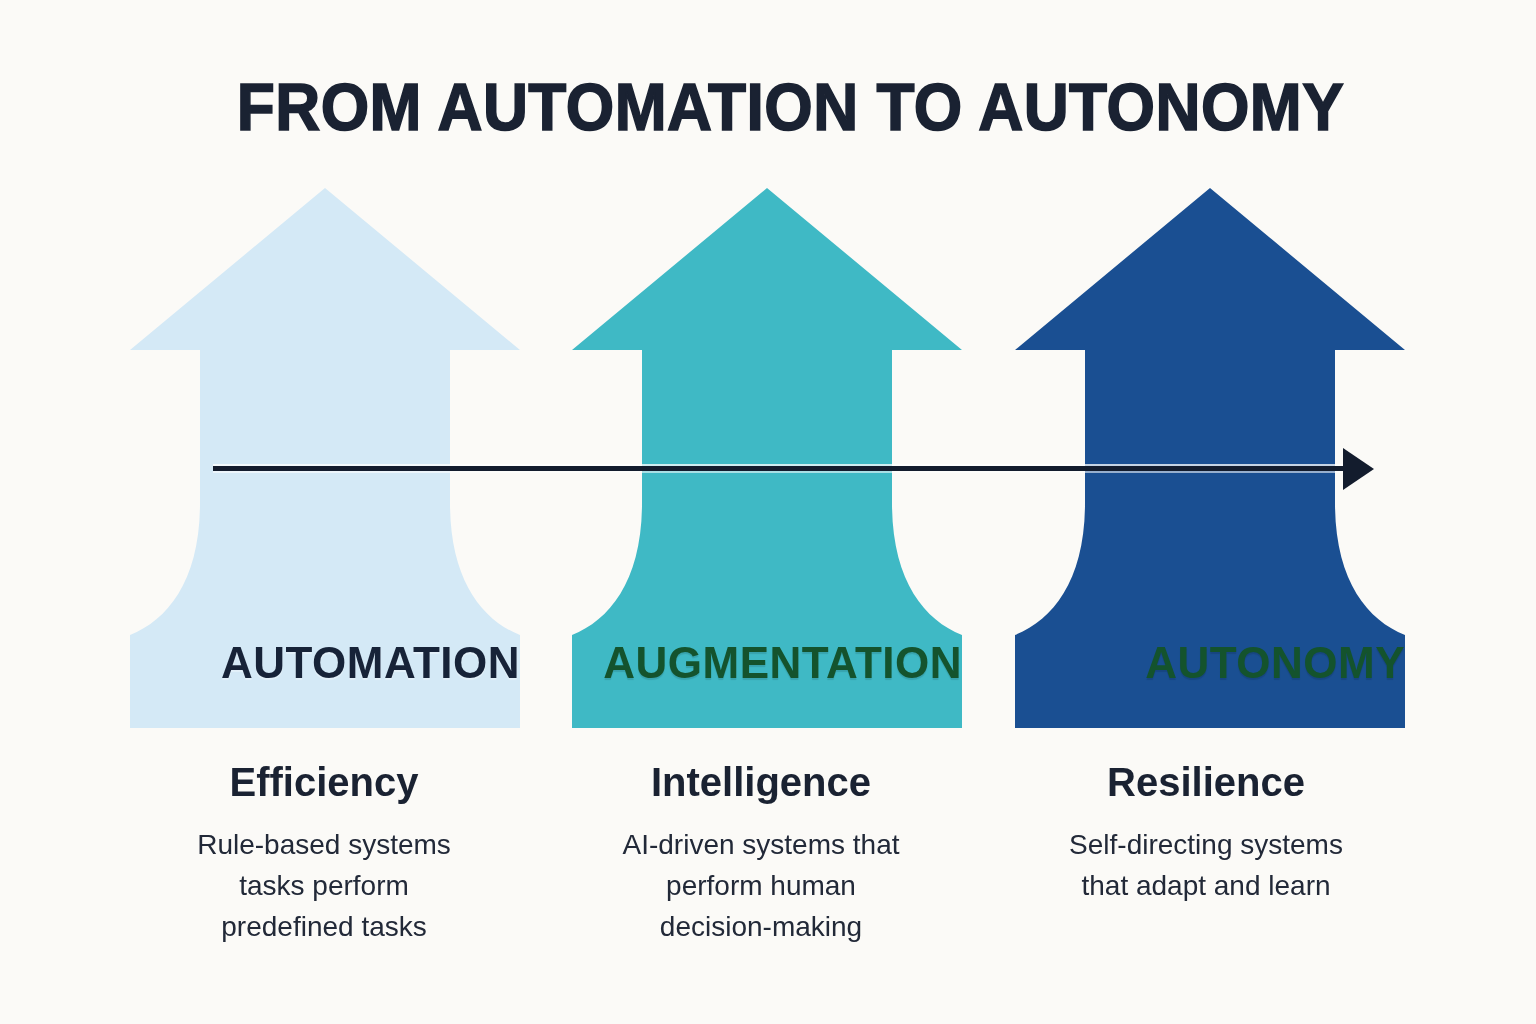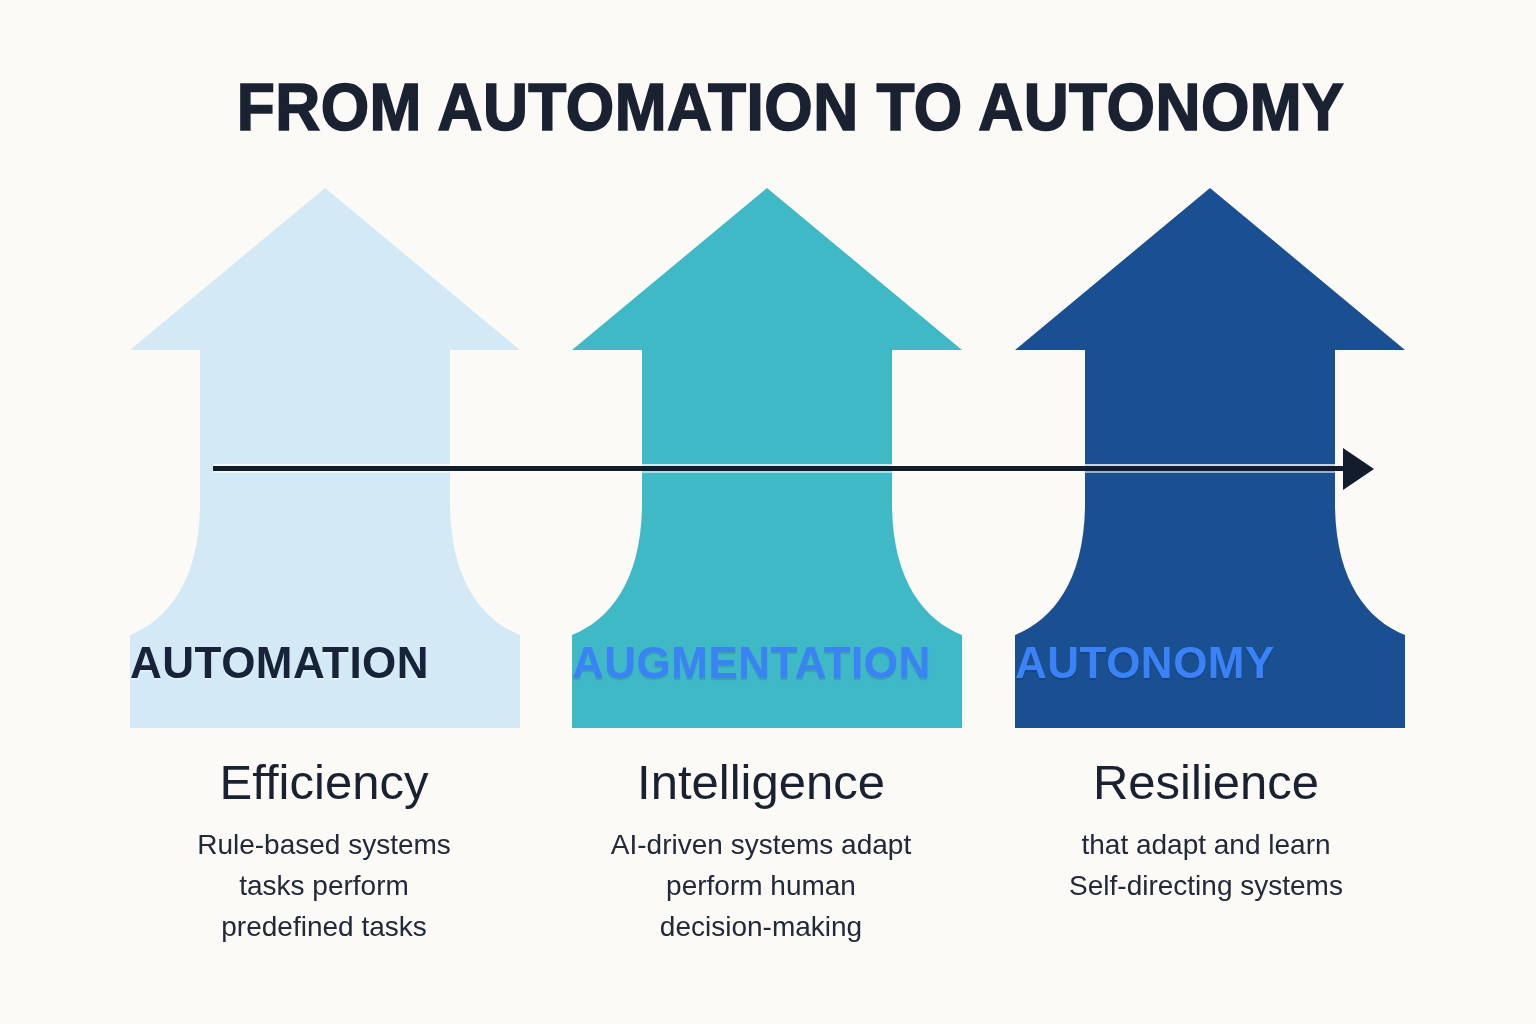--- a/index.html
+++ b/index.html
@@ -31,28 +31,28 @@
     transform-origin:center;
     white-space:nowrap;
   }
   
   .stage-arrow{
     position:absolute;top:188px;width:390px;height:540px;
   }
   .stage-arrow svg{display:block;width:390px;height:540px;}
   .stage-arrow .stage-label{
     position:absolute;left:0;right:0;top:450px;
-    text-align:left;
+    text-align:right;
     font-size:44px;font-weight:700;
     letter-spacing:0.5px;
     line-height:50px;
     white-space:nowrap;
   }
   .stage-label--dark{color:#172338;text-shadow:0 2px 1px rgba(255,255,255,0.35);}
-  .stage-label--light{color:#3b82f6;text-shadow:0 2px 1px rgba(0,0,0,0.12);}
+  .stage-label--light{color:#14532d;text-shadow:0 2px 1px rgba(0,0,0,0.12);}
   #stage-automation{left:130px;}
   #stage-augmentation{left:572px;}
   #stage-autonomy{left:1015px;}
   
   .progress-line{
     position:absolute;
     top:466px;left:213px;width:1132px;height:5px;
     background:#131c2d;
     box-shadow:0 -2px 0 rgba(255,255,255,0.75), 0 2px 0 rgba(255,255,255,0.55);
   }
@@ -67,21 +67,21 @@
   
   .col{
     position:absolute;top:756px;width:440px;
     text-align:center;
   }
   #col-1{left:104px;}
   #col-2{left:541px;}
   #col-3{left:986px;}
   .col .heading{
     margin:0 0 16px 0;
-    font-size:49px;font-weight:400;
+    font-size:40px;font-weight:700;
     color:#1a2232;
     line-height:52px;
   }
   .col .desc-line{
     font-size:28px;
     color:#222938;
     line-height:41px;
   }
 </style>
 </head>
@@ -119,24 +119,24 @@
 
   <div class="col" id="col-1">
     <div class="heading">Efficiency</div>
     <div class="desc-line">Rule-based systems</div>
     <div class="desc-line">tasks perform</div>
     <div class="desc-line">predefined tasks</div>
   </div>
 
   <div class="col" id="col-2">
     <div class="heading">Intelligence</div>
-    <div class="desc-line">AI-driven systems adapt</div>
+    <div class="desc-line">AI-driven systems that</div>
     <div class="desc-line">perform human</div>
     <div class="desc-line">decision-making</div>
   </div>
 
   <div class="col" id="col-3">
     <div class="heading">Resilience</div>
+    <div class="desc-line">Self-directing systems</div>
     <div class="desc-line">that adapt and learn</div>
-    <div class="desc-line">Self-directing systems</div>
   </div>
 
 </div>
 
 </body></html>

